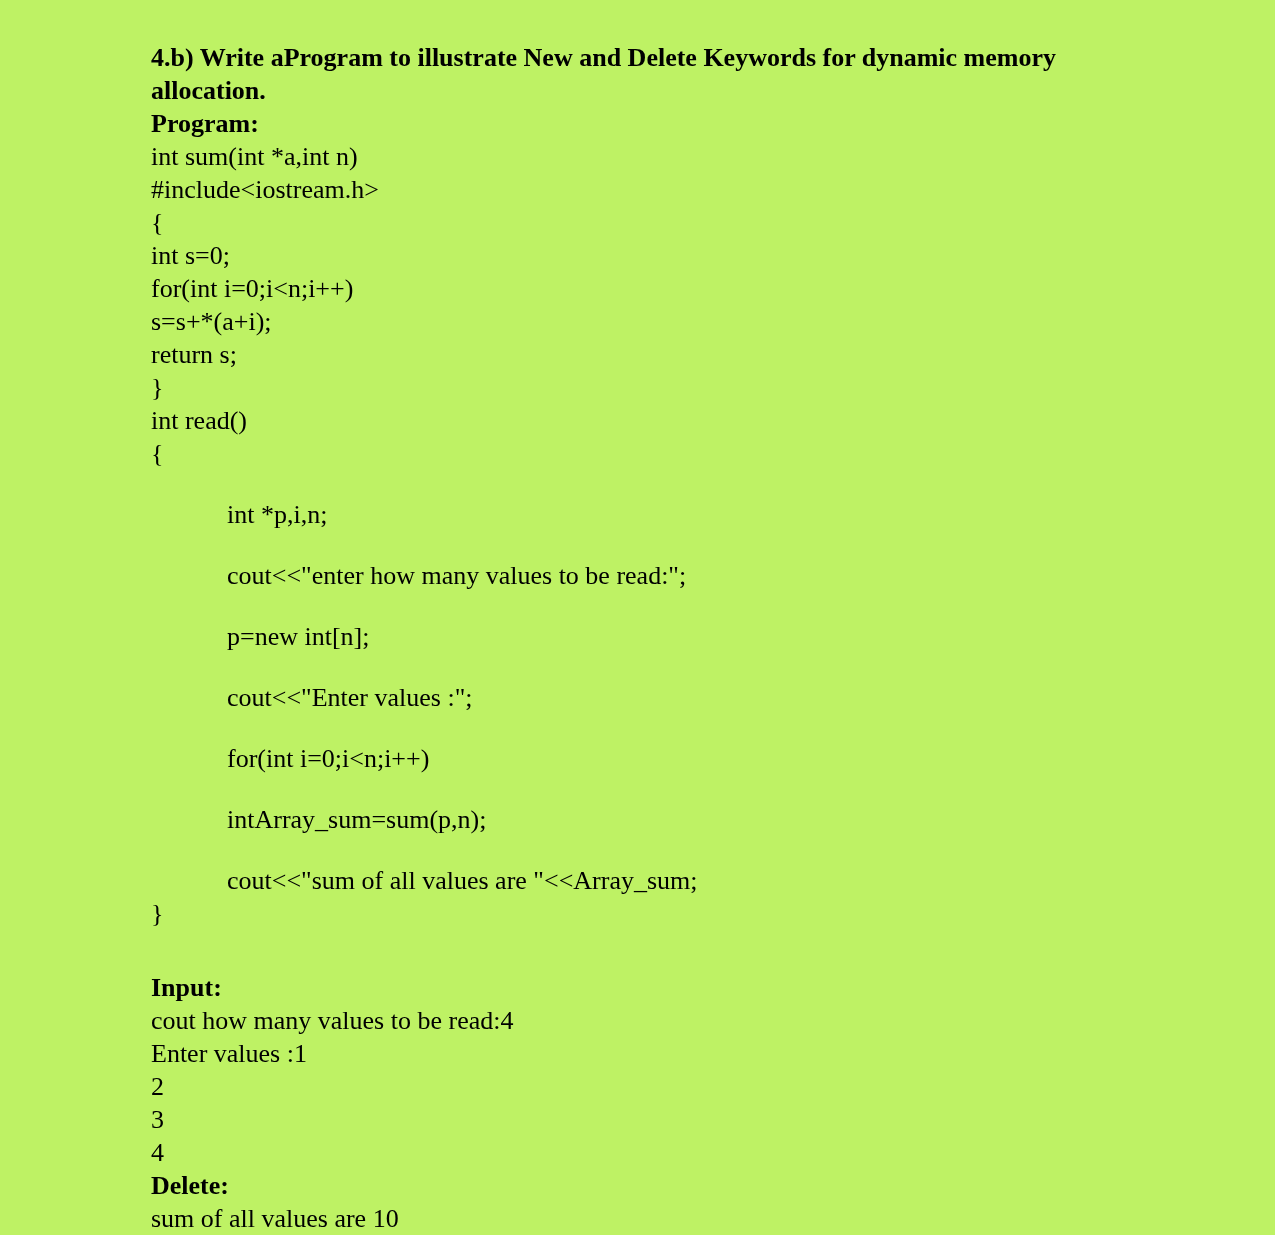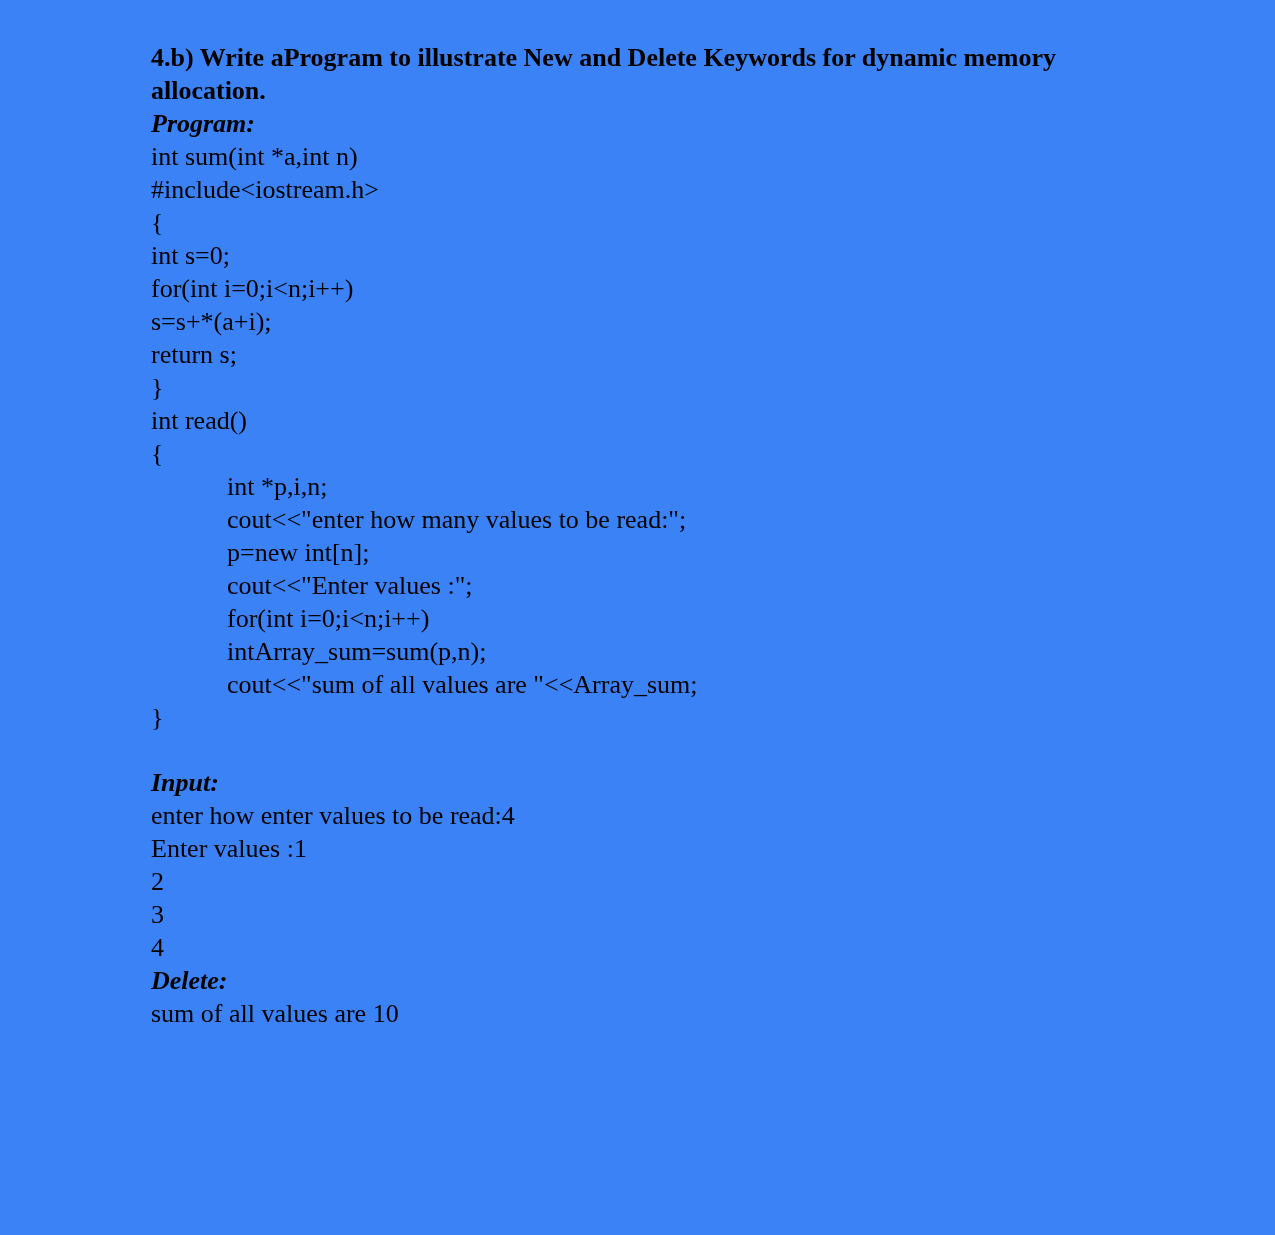--- a/index.html
+++ b/index.html
@@ -10,44 +10,44 @@
     width: 1275px;
     height: 1235px;
     background: #ffffff;
     color: #000000;
     font-family: "Liberation Serif", "DejaVu Serif", serif;
     overflow: hidden;
   }
   .page {
     width: 1275px;
     height: 1235px;
-    background: #3b82f6;
+    background: #bef264;
     box-sizing: border-box;
   }
   .content {
     padding: 41px 100px 0 151px;
     font-size: 26px;
     line-height: 33px;
   }
   .title-line {
     font-weight: bold;
   }
   .bold-label {
     font-weight: bold;
-    font-style: italic;
   }
   .code-line, .text-line, .title-line {
     white-space: pre-wrap;
     min-height: 33px;
   }
   .code-line.indented {
     padding-left: 76px;
+    margin-top: 28px;
   }
   .input-section {
-    margin-top: 32px;
+    margin-top: 41px;
   }
 </style>
 </head>
 <body>
 
 <div class="page">
   <div class="content">
 
     <div class="title">
 
@@ -97,21 +97,21 @@
         <div class="code-line indented">cout&lt;&lt;"sum of all values are "&lt;&lt;Array_sum;</div>
 
 
         <div class="code-line">}</div>
       </div>
 
     <div class="section input-section">
       <div class="bold-label">Input:</div>
       <div>
 
-          <div class="text-line">enter how enter values to be read:4</div>
+          <div class="text-line">cout how many values to be read:4</div>
 
           <div class="text-line">Enter values :1</div>
 
           <div class="text-line">2</div>
 
           <div class="text-line">3</div>
 
           <div class="text-line">4</div>
         </div>
     </div>

